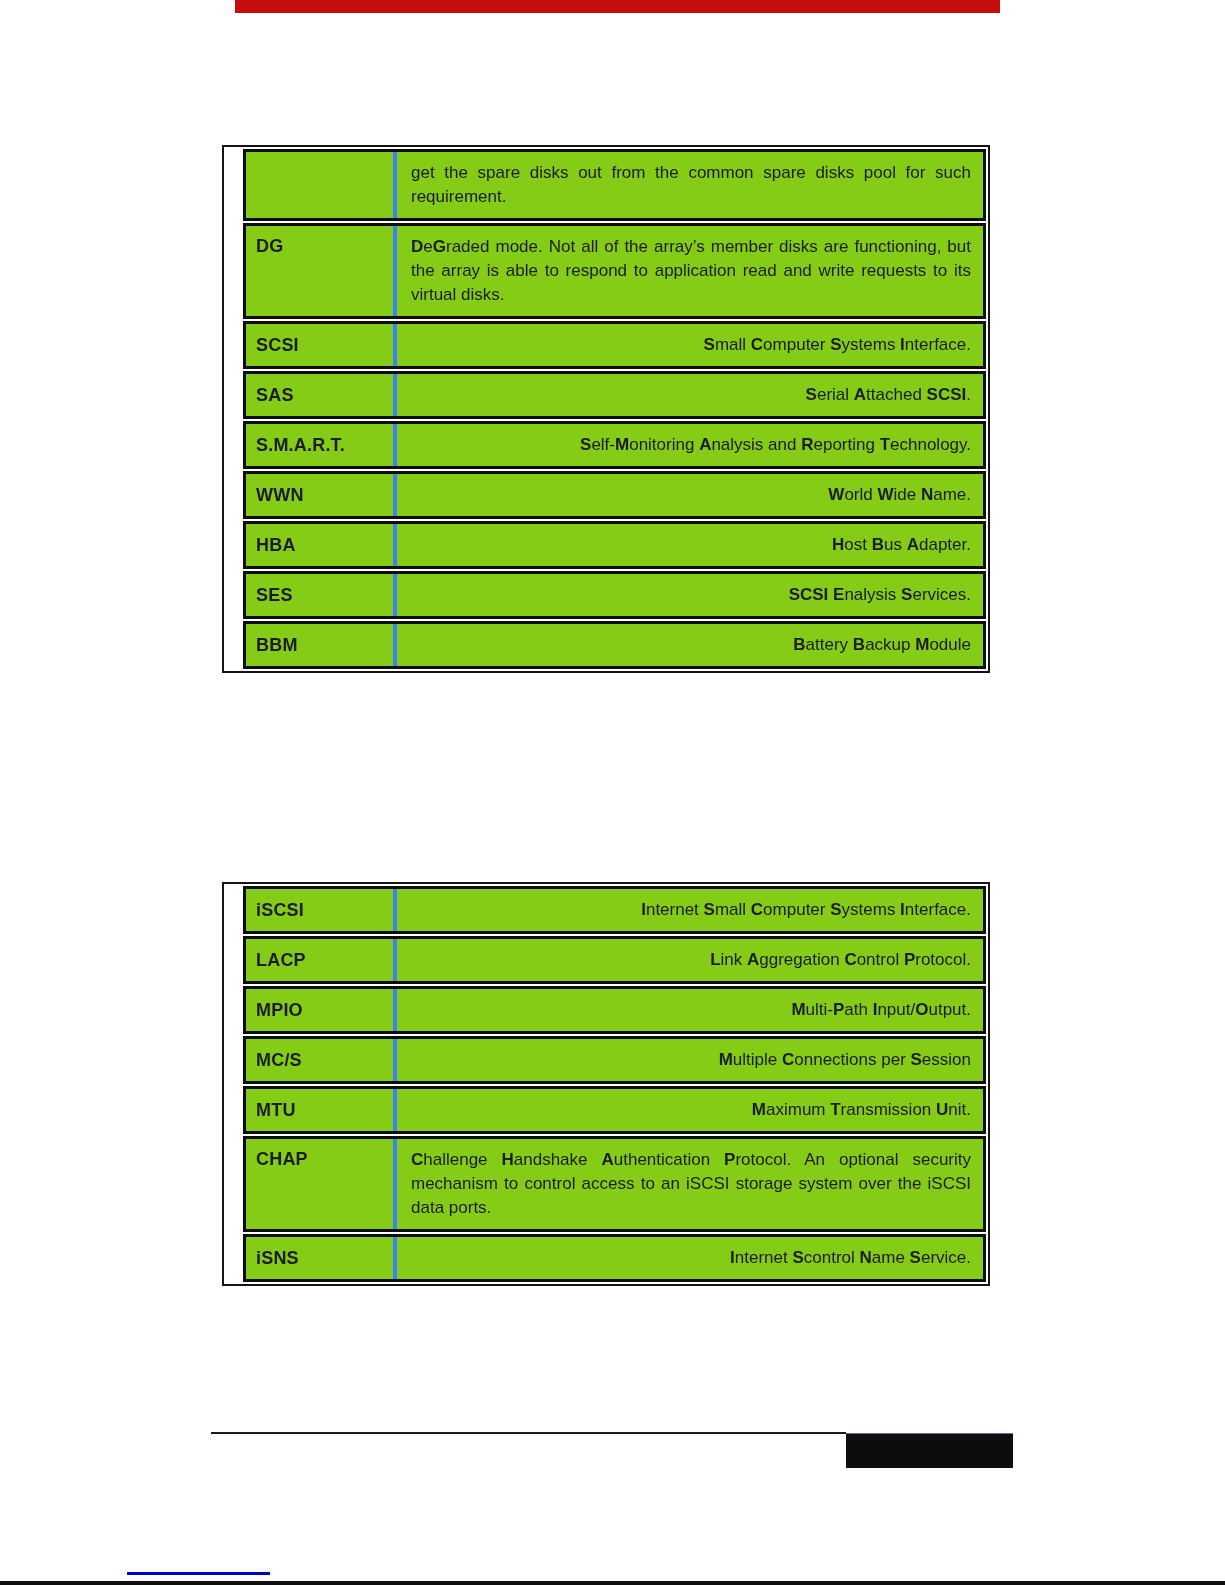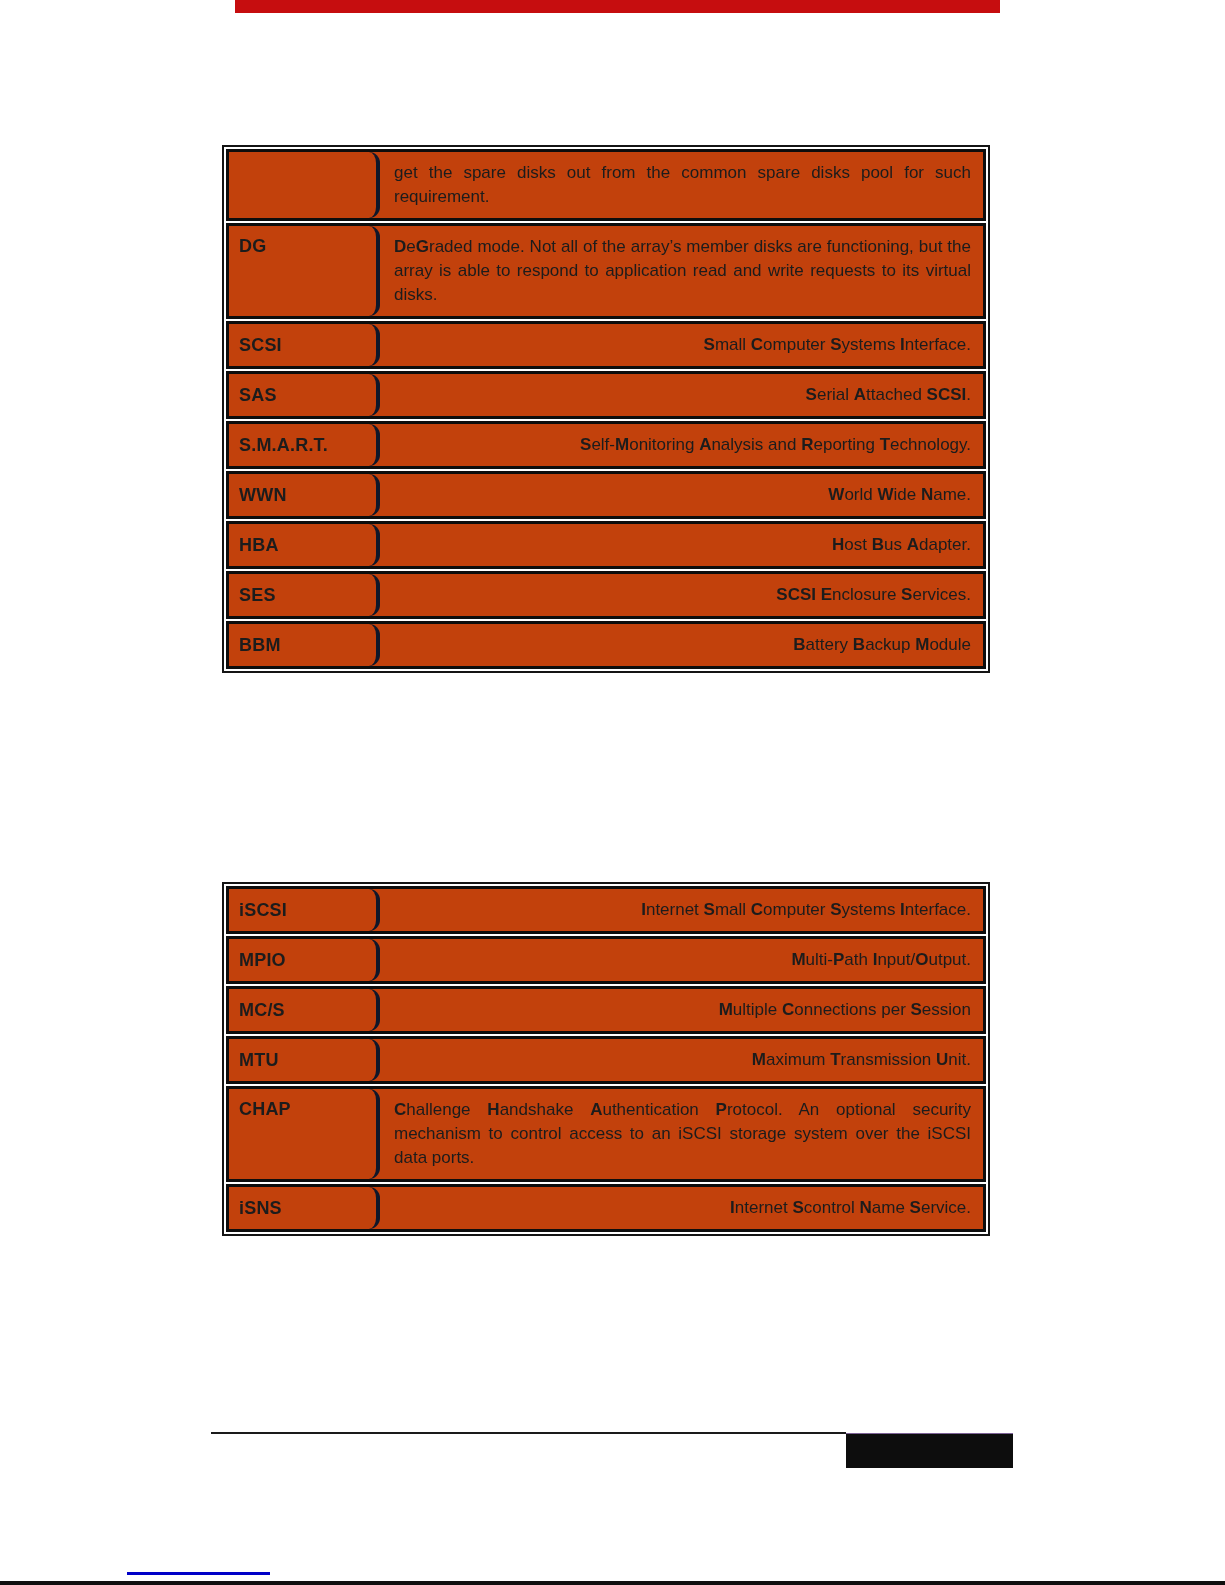--- a/index.html
+++ b/index.html
@@ -21,33 +21,34 @@
     padding: 2px;
     background: #ffffff;
   }
   .tbl-1 { top: 145px; }
   .tbl-2 { top: 882px; }
   .trow {
     display: flex;
     align-items: center;
     border: 3px solid #0d0d0d;
     min-height: 48px;
-    background: #c2410c;
+    background: #84cc16;
+    margin-left: 17px;
   }
   .trow + .trow { margin-top: 2px; }
   .trow.multi { align-items: flex-start; }
   .term {
     width: 151px; flex: 0 0 151px;
     align-self: stretch;
-    border-right: 4px solid #0f172a;
+    border-right: 4px solid #3b82f6;
     padding: 6px 4px 6px 10px;
     font-weight: bold;
     font-size: 18px;
     letter-spacing: 0.2px;
-    display: flex; align-items: center; border-radius: 11px;
+    display: flex; align-items: center;
   }
   .trow.multi .term { align-items: flex-start; padding-top: 10px; }
   .def {
     flex: 1 1 auto;
     padding: 6px 12px 6px 14px;
     font-size: 17px;
     line-height: 24px;
     text-align: right;
   }
   .trow.multi .def { padding-top: 9px; padding-bottom: 9px; text-align: justify; }
@@ -99,32 +100,36 @@
     <div class="trow">
       <div class="term">WWN</div>
       <div class="def"><b>W</b><span>orld </span><b>W</b><span>ide </span><b>N</b><span>ame.</span></div>
     </div>
     <div class="trow">
       <div class="term">HBA</div>
       <div class="def"><b>H</b><span>ost </span><b>B</b><span>us </span><b>A</b><span>dapter.</span></div>
     </div>
     <div class="trow">
       <div class="term">SES</div>
-      <div class="def"><b>SCSI</b><span> </span><b>E</b><span>nclosure </span><b>S</b><span>ervices.</span></div>
+      <div class="def"><b>SCSI</b><span> </span><b>E</b><span>nalysis </span><b>S</b><span>ervices.</span></div>
     </div>
     <div class="trow">
       <div class="term">BBM</div>
       <div class="def"><b>B</b><span>attery </span><b>B</b><span>ackup </span><b>M</b><span>odule</span></div>
     </div>
   </div>
 
 <div class="tbl tbl-2">
     <div class="trow">
       <div class="term">iSCSI</div>
       <div class="def"><b>I</b><span>nternet </span><b>S</b><span>mall </span><b>C</b><span>omputer </span><b>S</b><span>ystems </span><b>I</b><span>nterface.</span></div>
+    </div>
+    <div class="trow">
+      <div class="term">LACP</div>
+      <div class="def"><b>L</b><span>ink </span><b>A</b><span>ggregation </span><b>C</b><span>ontrol </span><b>P</b><span>rotocol.</span></div>
     </div>
     <div class="trow">
       <div class="term">MPIO</div>
       <div class="def"><b>M</b><span>ulti-</span><b>P</b><span>ath </span><b>I</b><span>nput/</span><b>O</b><span>utput.</span></div>
     </div>
     <div class="trow">
       <div class="term">MC/S</div>
       <div class="def"><b>M</b><span>ultiple </span><b>C</b><span>onnections per </span><b>S</b><span>ession</span></div>
     </div>
     <div class="trow">

